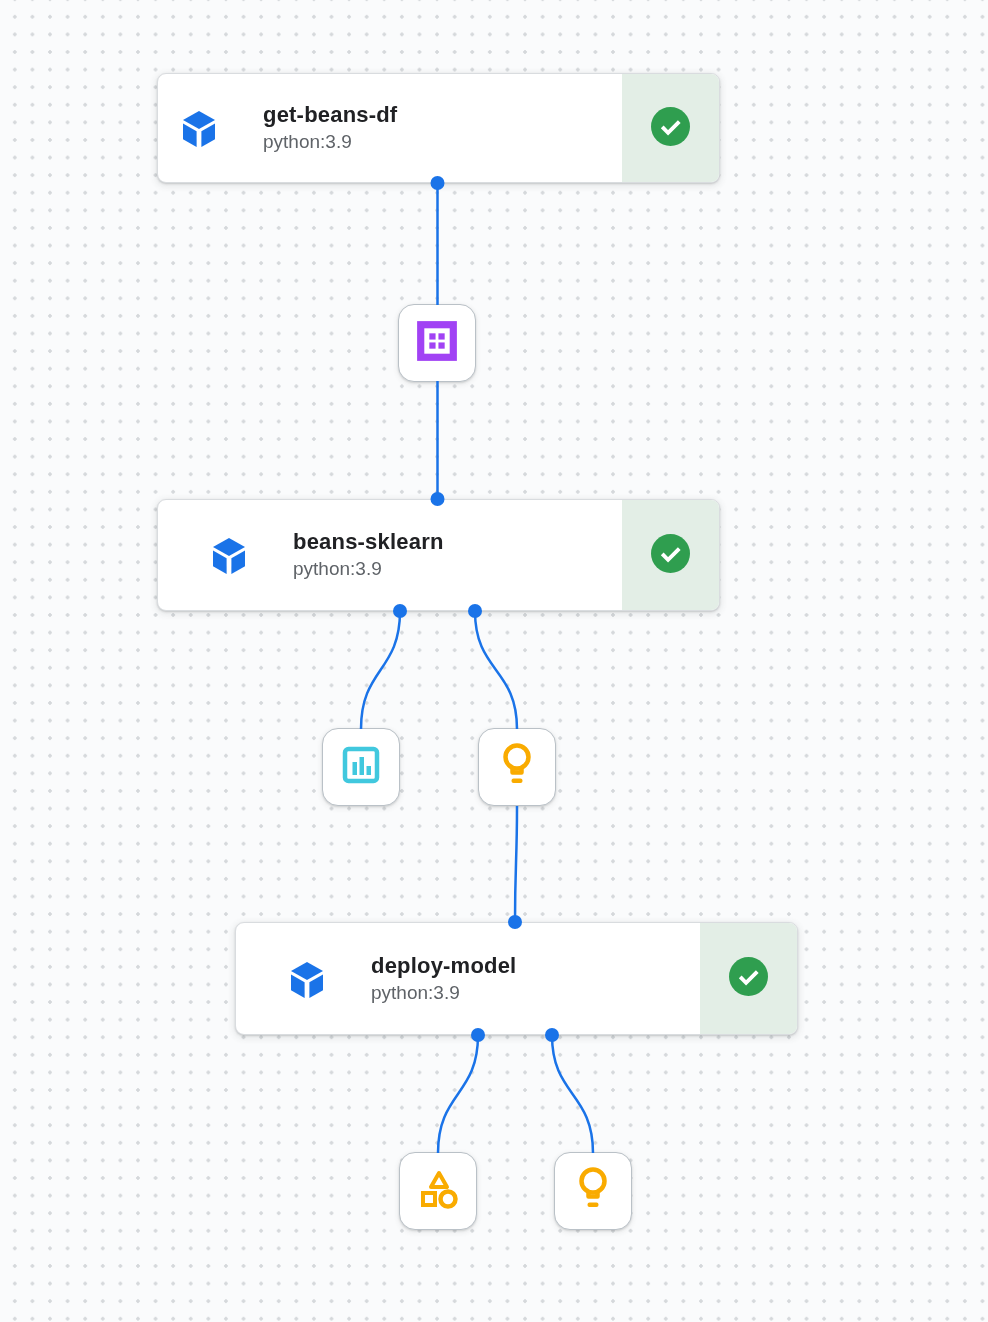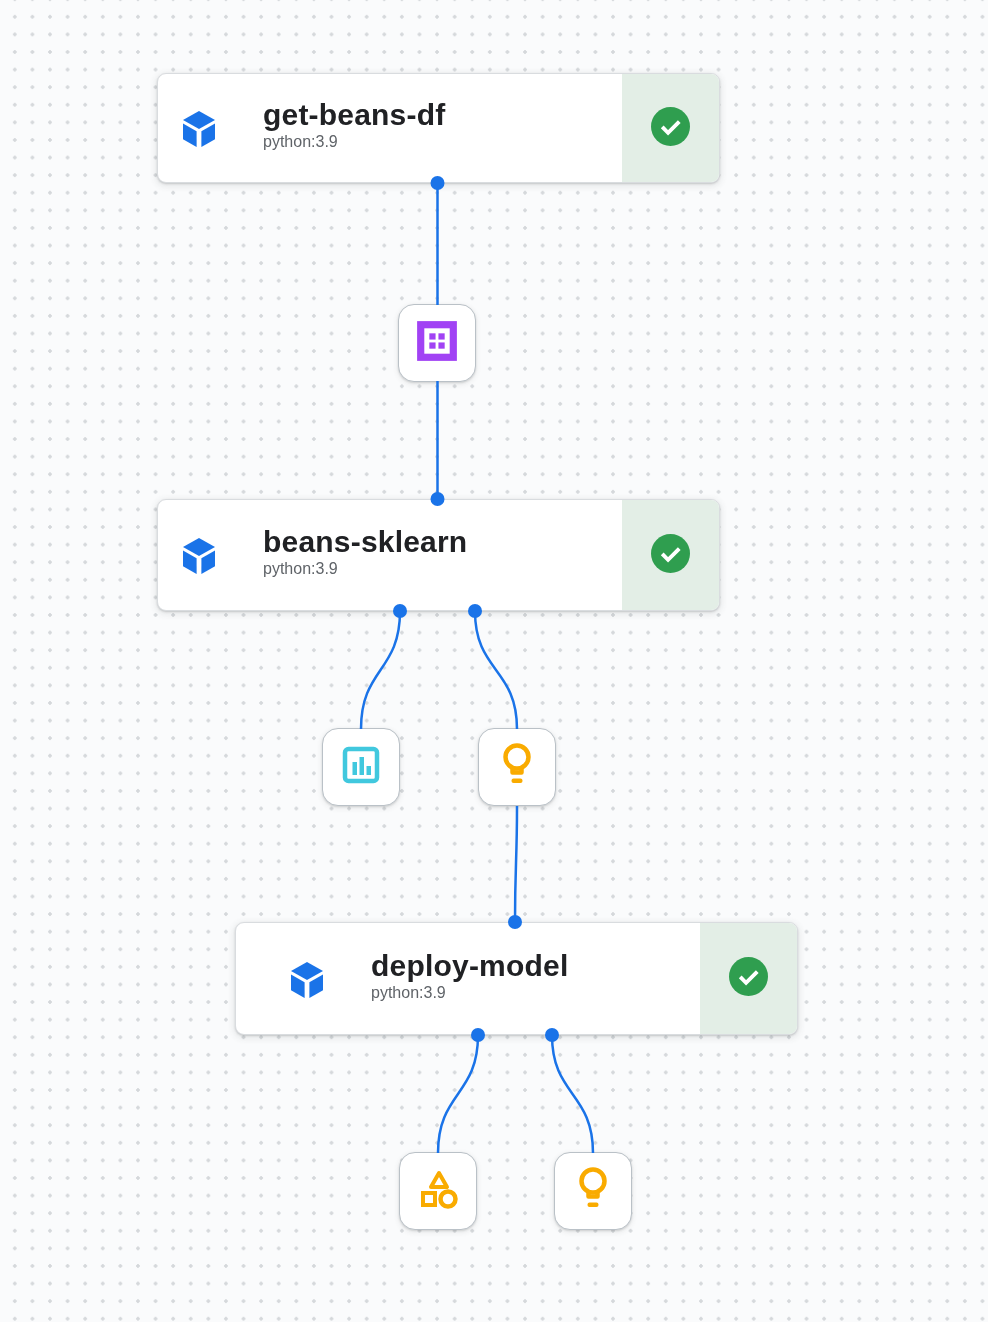--- a/index.html
+++ b/index.html
@@ -24,30 +24,30 @@
     border-radius:9px;
     box-shadow:0 1px 2px rgba(60,64,67,.22),0 2px 6px 2px rgba(60,64,67,.09);
     display:flex;
     box-sizing:border-box;
     overflow:hidden;
     cursor:pointer;
   }
   .exec-main{flex:1;display:flex;align-items:center;padding-left:21px;}
   .exec-icon{width:40px;height:40px;flex:0 0 40px;display:flex;align-items:center;justify-content:center;}
   .exec-texts{margin-left:44px;display:flex;flex-direction:column;justify-content:center;}
-  .exec-title{font-size:30px;font-weight:700;color:#202124;line-height:28px;letter-spacing:.2px;}
-  .exec-subtitle{font-size:16px;font-weight:400;color:#5f6368;line-height:26px;}
+  .exec-title{font-size:22px;font-weight:700;color:#202124;line-height:28px;letter-spacing:.2px;}
+  .exec-subtitle{font-size:19px;font-weight:400;color:#5f6368;line-height:26px;}
   .exec-status{
     width:97px;flex:0 0 97px;
     background:#e3eee6;
     display:flex;align-items:center;justify-content:center;
   }
 
   #node-0{left:157px;top:73px;height:110px;}
-  #node-1{left:157px;top:499px;}
+  #node-1{left:157px;top:499px;padding-left:30px;}
   #node-2{left:235px;top:922px;height:113px;padding-left:30px;}
 
   
   .artifact-node{
     position:absolute;
     width:78px;height:78px;
     background:#ffffff;
     border:1.5px solid #bac1c7;
     border-radius:16px;
     box-shadow:0 1px 2px rgba(60,64,67,.18),0 2px 5px 1px rgba(60,64,67,.08);

